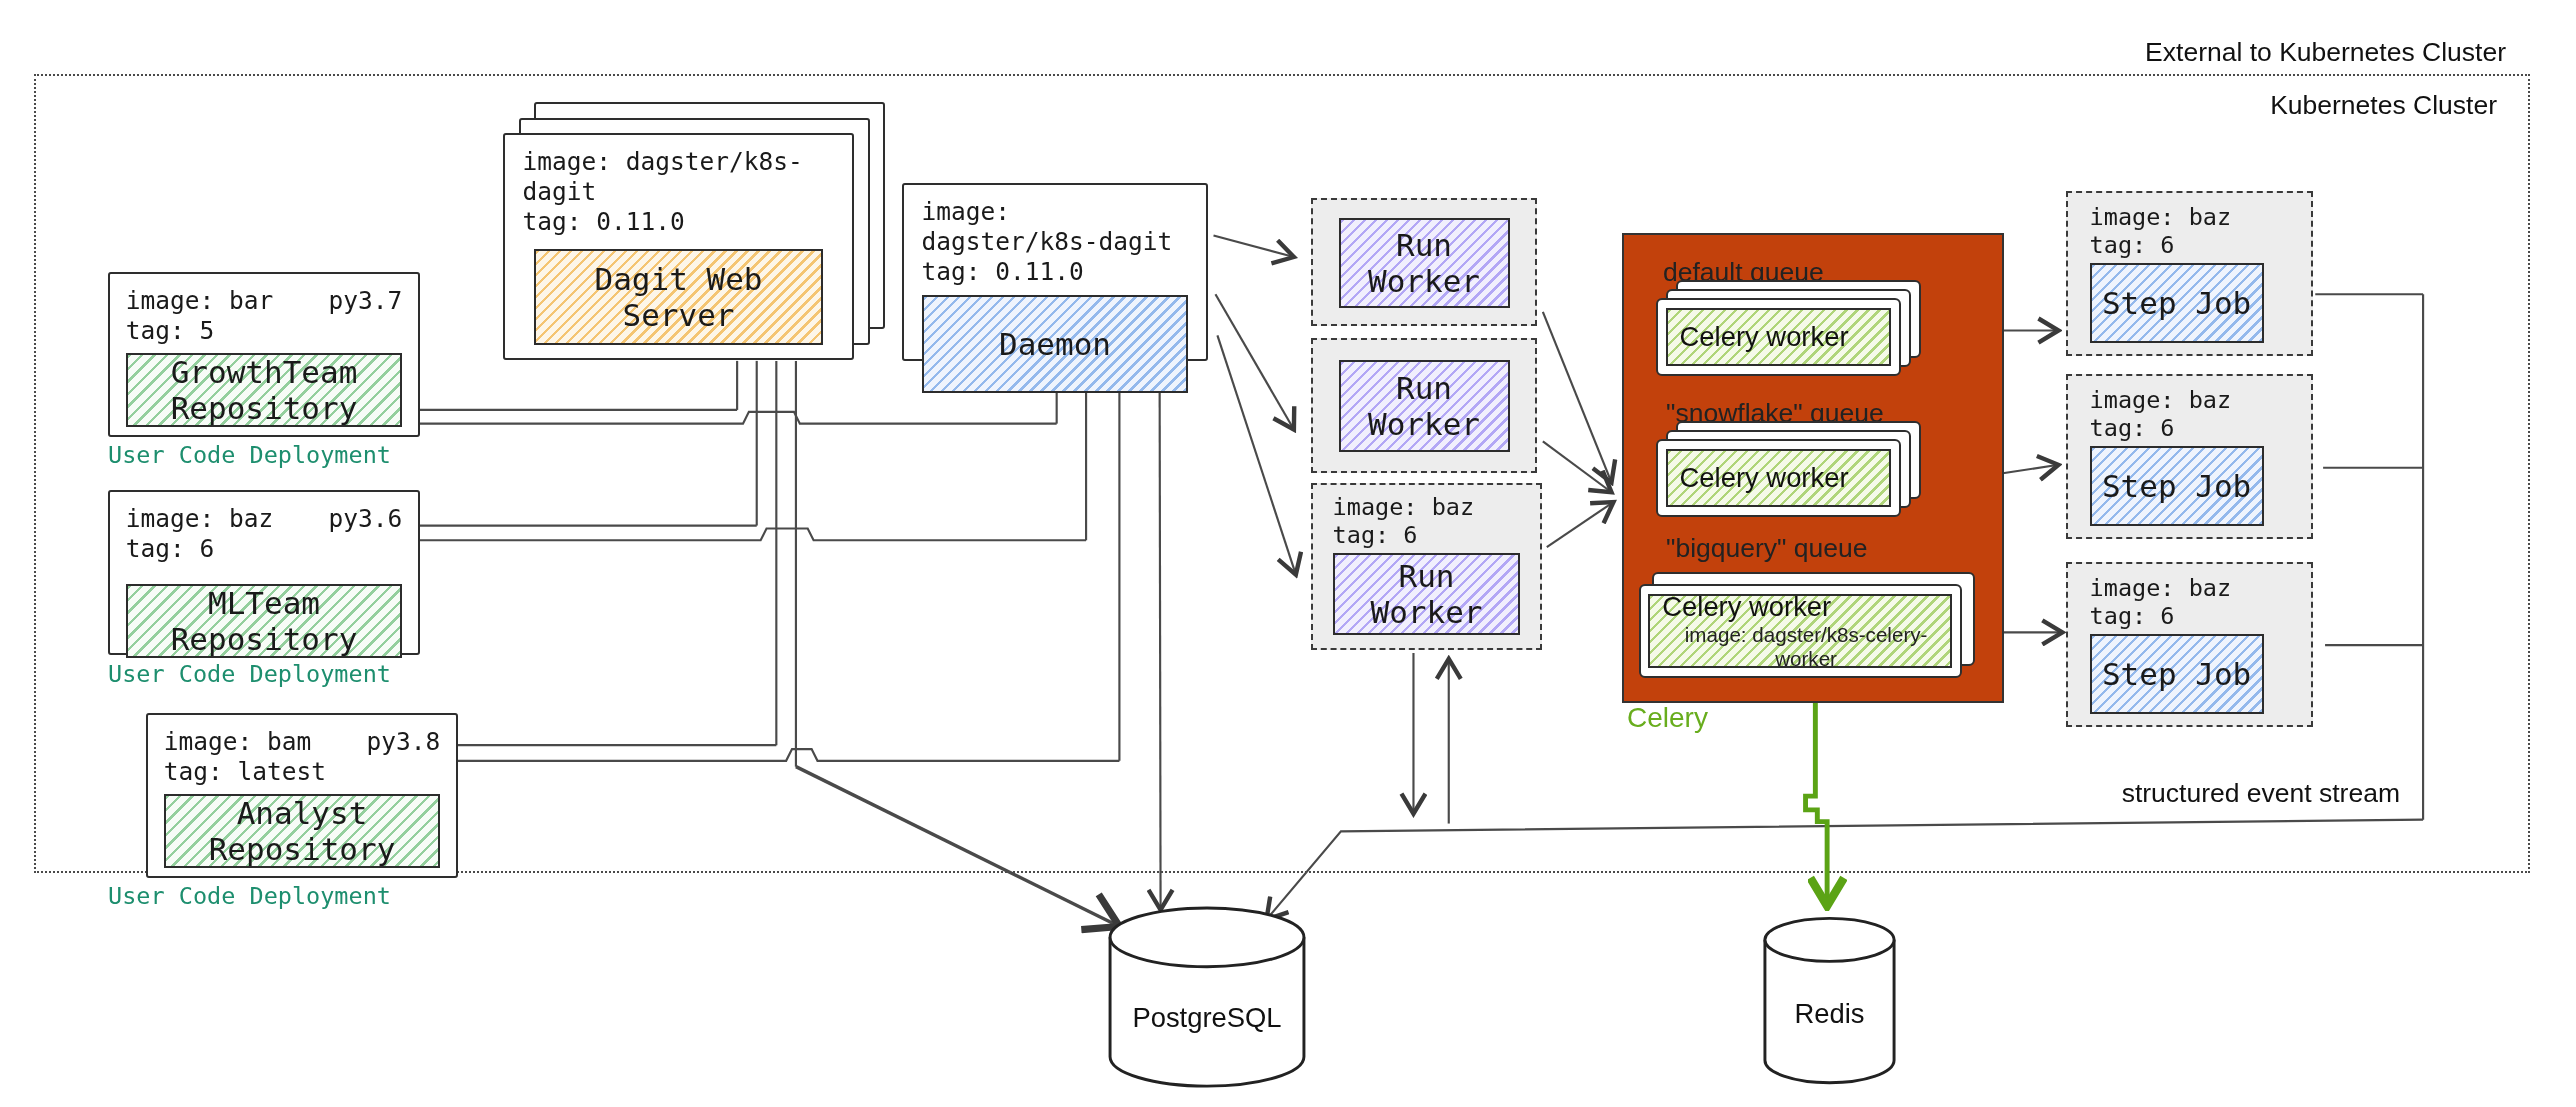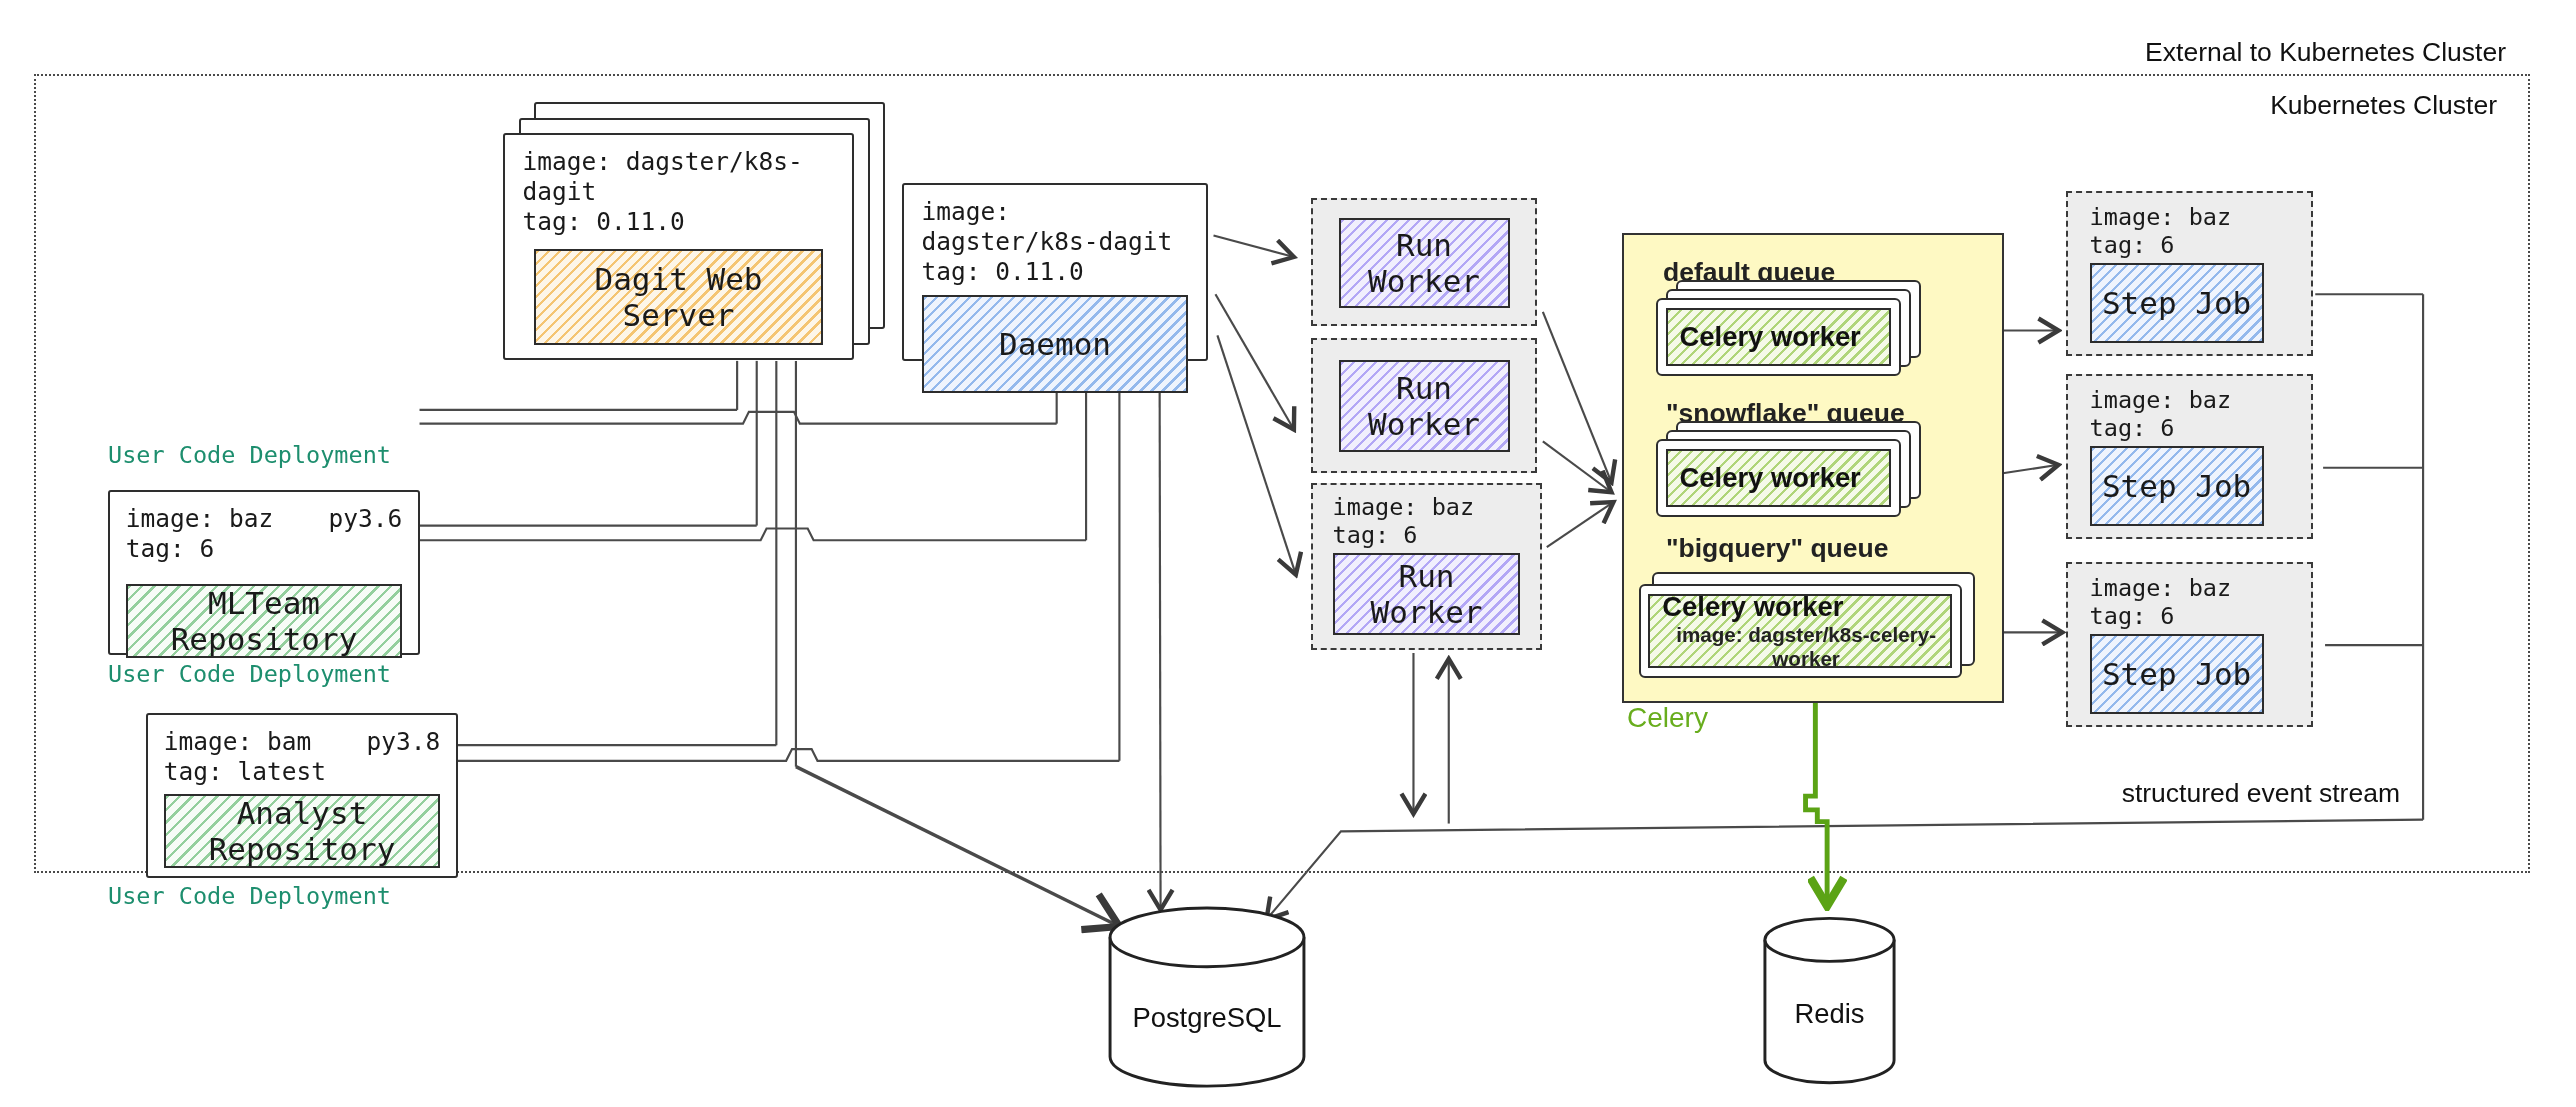--- a/index.html
+++ b/index.html
@@ -25,21 +25,21 @@
   .h-celery{background:repeating-linear-gradient(135deg,rgba(158,204,94,.8) 0 2.5px,rgba(0,0,0,0) 2.5px 7.8px) #f5fae9;}
   .hatch-label{font-size:31px;text-align:center;}
   .ucd-caption{position:absolute;font-size:23.5px;color:#1d8e6e;z-index:3;white-space:nowrap;}
   
   .pod{position:absolute;background:#ededed;border:2.9px dashed #3a3a3a;box-sizing:border-box;z-index:2;}
   
   .stack{position:absolute;z-index:2;}
   .sback{position:absolute;background:#fff;border:2.9px solid #2e2e2e;border-radius:2.9px;box-sizing:border-box;width:100%;height:100%;}
   .sfront{position:absolute;inset:0;background:#fff;border:2.9px solid #2e2e2e;border-radius:2.9px;box-sizing:border-box;}
   
-  #celery-container{border:2.5px solid #333;background:#fef9c3;font-weight:bold;}
+  #celery-container{border:2.5px solid #333;background:#c2410c;}
   .queue-name{position:absolute;font-family:"Liberation Sans",sans-serif;font-size:26.5px;color:#222;}
   .cstack .sback,.cstack .sfront{border-width:2.5px;border-radius:6px;}
   .celery-worker-text{font-family:"Liberation Sans",sans-serif;font-size:27.4px;color:#111;}
   .celery-worker-sub{font-family:"Liberation Sans",sans-serif;font-size:20.6px;color:#222;}
   #celery-caption{position:absolute;font-family:"Liberation Sans",sans-serif;font-size:28px;color:#68ad1d;z-index:3;}
   
   .db-label{position:absolute;width:100%;text-align:center;font-family:"Liberation Sans",sans-serif;font-size:27.4px;color:#111;}
   #event-stream-label{font-family:"Liberation Sans",sans-serif;font-size:26.5px;color:#111;z-index:3;}
 </style>
 </head>
@@ -99,20 +99,30 @@
       <path d="M2472 300 V836"></path>
       <path d="M2472 836 L1368 848 L1292 938" marker-end="url(#arr)"></path>
 
       <path d="M1442 666 V830" marker-end="url(#arr)"></path>
       <path d="M1478 840 V672" marker-end="url(#arr)"></path>
     </g>
 
     <path d="M1852 714 V812 h-10 v14 h12 v12 h10 V924" fill="none" stroke="#5ba315" stroke-width="5" marker-end="url(#arrg)"></path>
   </svg>
 
+  <div class="card" style="left:108px;top:272px;width:312px;height:165px;padding:11.8px 15.7px;">
+    <div class="mono-row">
+        <span>image: bar</span>
+        <span>py3.7</span>
+      </div>
+    <div class="mono-line">tag: 5</div>
+    <div class="hatch h-green" style="margin-top:6.9px;height:74px;">
+      <span class="hatch-label">GrowthTeam Repository</span>
+    </div>
+  </div>
   <div class="ucd-caption" style="left:108px;top:441px;">User Code Deployment</div>
 
   <div class="card" style="left:108px;top:490px;width:312px;height:165px;padding:11.8px 15.7px;">
     <div class="mono-row">
         <span>image: baz</span>
         <span>py3.6</span>
       </div>
     <div class="mono-line">tag: 6</div>
     <div class="hatch h-green" style="margin-top:20px;height:74px;">
       <span class="hatch-label">MLTeam Repository</span>

